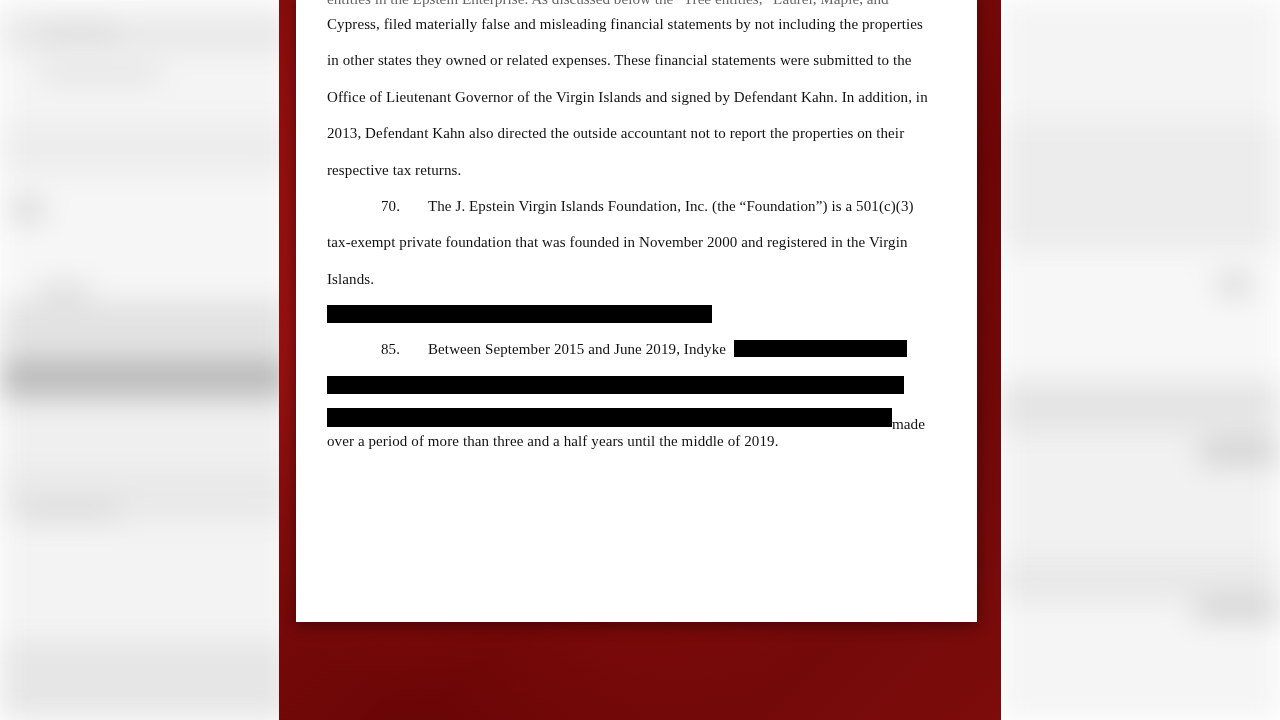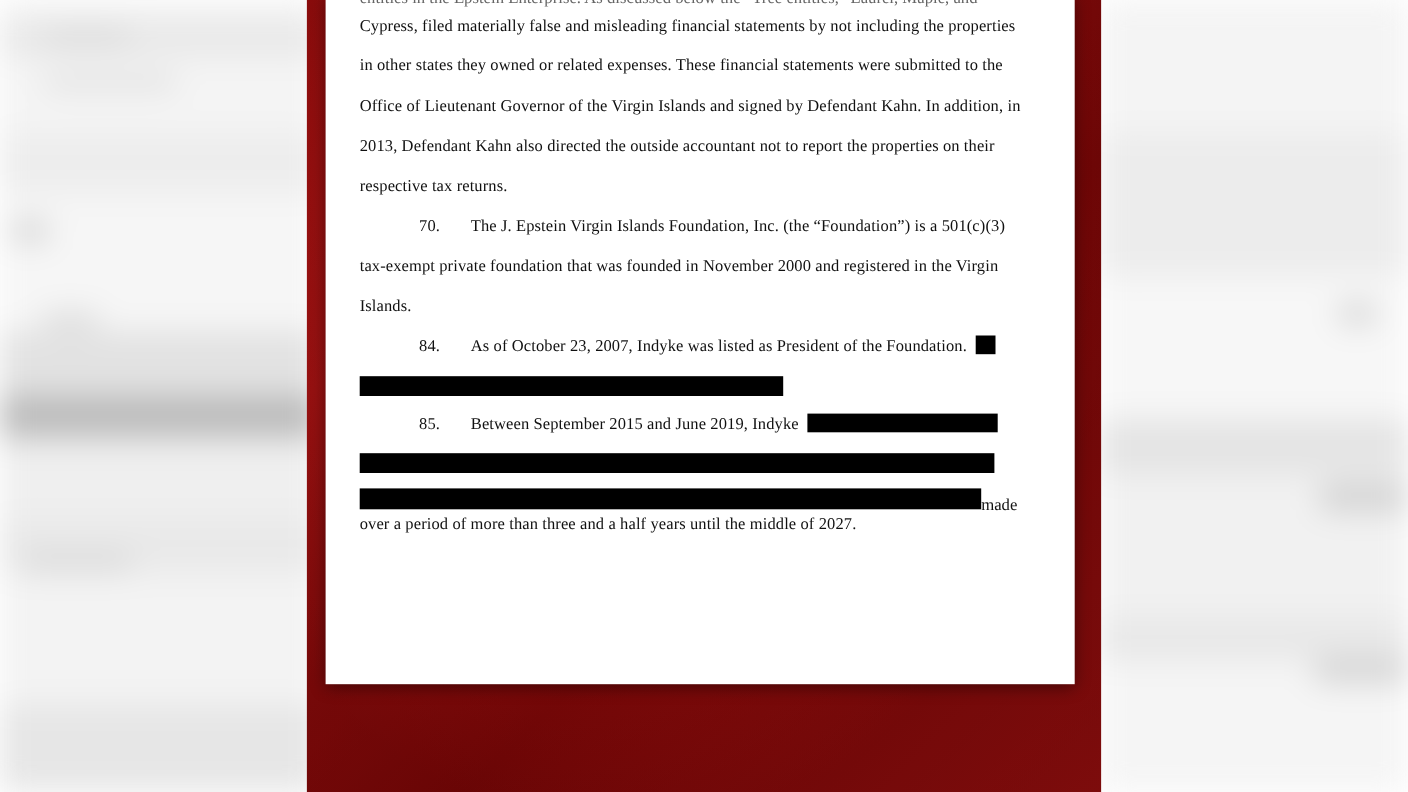--- a/index.html
+++ b/index.html
@@ -204,36 +204,33 @@
       </div>
 
       <p class="para first">
         <span>Cypress, filed materially false and misleading financial statements by not including the properties in other states they owned or related expenses.  These financial statements were submitted to the Office of Lieutenant Governor of the Virgin Islands and signed by Defendant Kahn.  In addition, in 2013, Defendant Kahn also directed the outside accountant not to report the properties on their respective tax returns.</span>
       </p>
 
       <p class="para">
         <span class="indent"></span><span class="numlabel">70.</span><span>The J. Epstein Virgin Islands Foundation, Inc. (the “Foundation”) is a 501(c)(3) tax-exempt private foundation that was founded in November 2000 and registered in the Virgin Islands.</span>
       </p>
 
-      <p class="para">
-        <span class="indent"></span><span class="numlabel">84.</span><span>As of October 23, 2007, Indyke was listed as President of the Foundation.</span><span class="gap-sm"></span><span class="redact" style="width:18px;"></span>
-      </p>
 
       <span class="redact-line" style="width:385px;"></span>
 
       <p class="para">
         <span class="indent"></span><span class="numlabel">85.</span><span>Between September 2015 and June 2019, Indyke</span><span class="gap-sm"></span><span class="redact" style="width:173px;"></span>
       </p>
 
       <span class="redact-line" style="width:577px;"></span>
 
       <span class="redact-inline-row">
         <span class="bar" style="width:565px;"></span><span class="tail">made</span>
       </span>
 
       <p class="para">
-        <span>over a period of more than three and a half years until the middle of 2027.</span>
+        <span>over a period of more than three and a half years until the middle of 2019.</span>
       </p>
 
     </div>
   </div>
 
 </div>
 
 </body></html>

